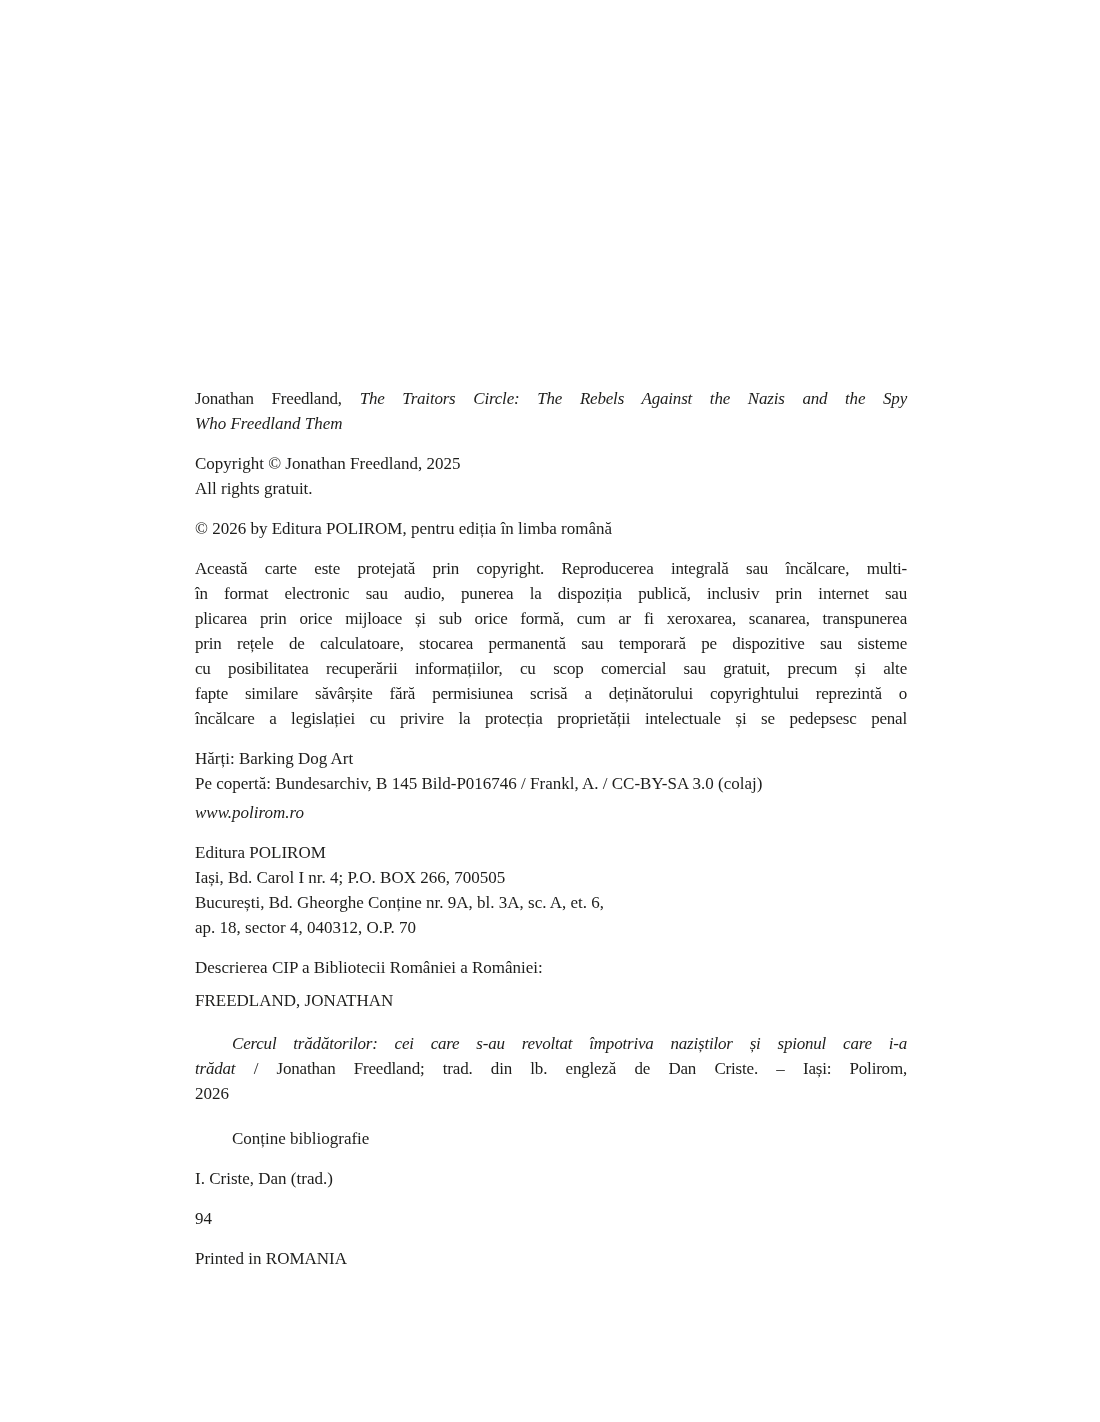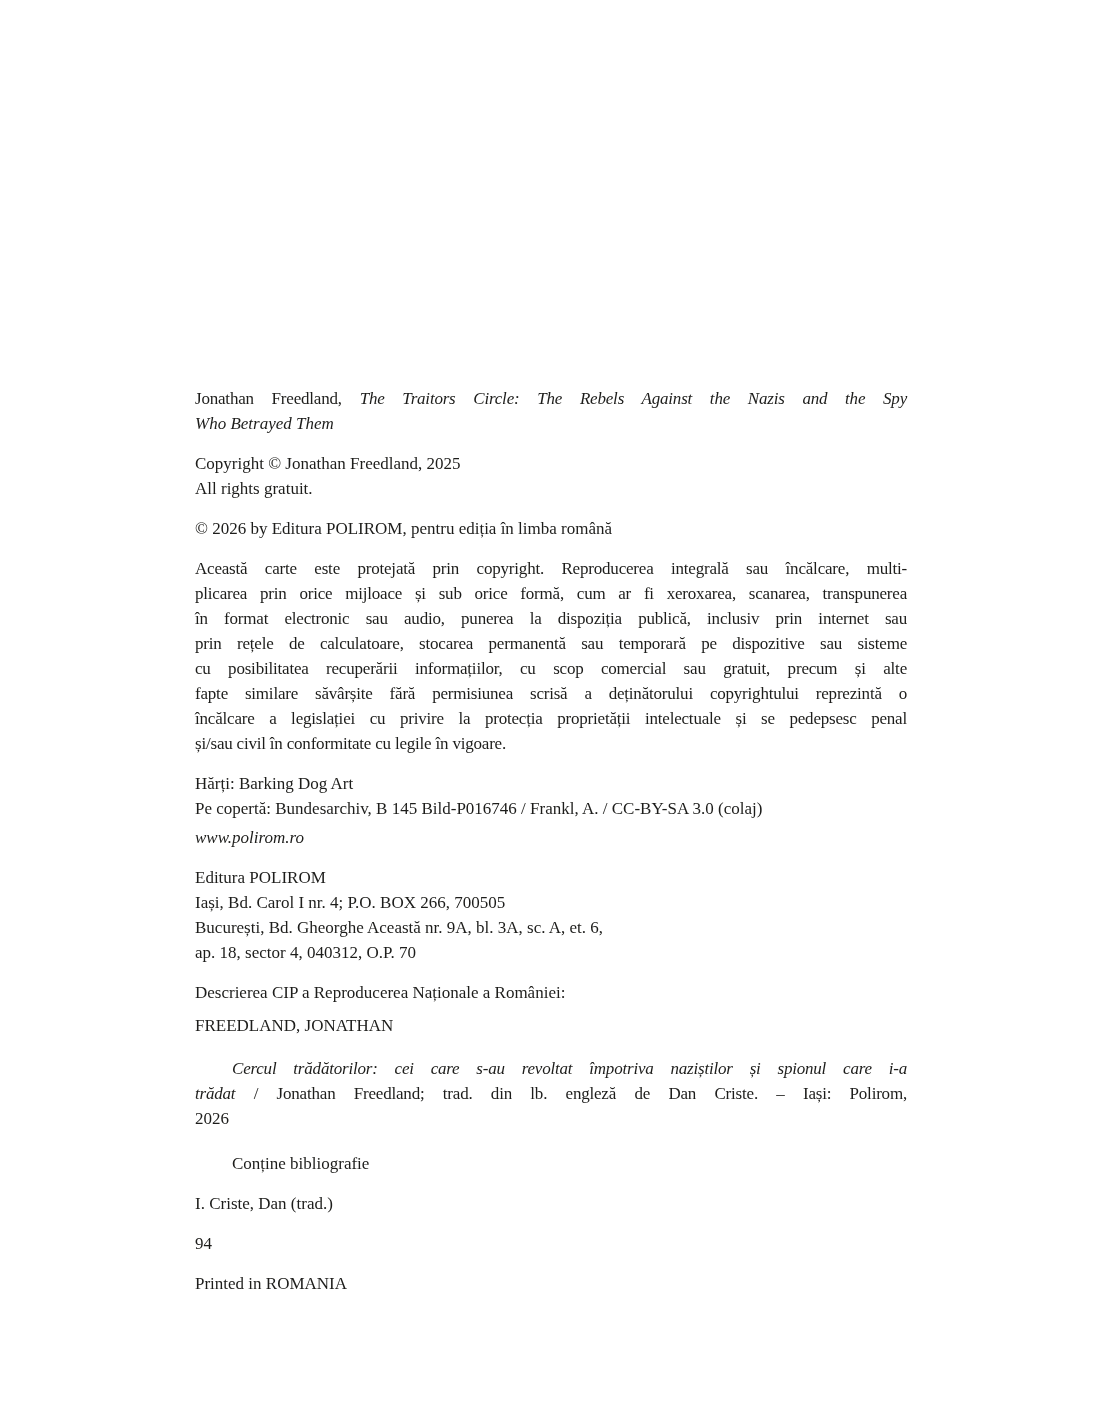--- a/index.html
+++ b/index.html
@@ -26,56 +26,55 @@
   .indent1 { padding-left:37px; }
 </style>
 </head>
 <body>
 
 <div class="page">
   <div class="content">
 
     <div class="para">
       <span class="line jl"><span>Jonathan Freedland, </span><span class="ital">The Traitors Circle: The Rebels Against the Nazis and the Spy</span></span>
-      <span class="line ital">Who Betrayed Them</span>
+      <span class="line ital">Who Freedland Them</span>
     </div>
 
     <div class="para">
       <span class="line">Copyright © Jonathan Freedland, 2025</span>
       <span class="line">All rights gratuit.</span>
     </div>
 
     <div class="para">© 2026 by Editura POLIROM, pentru ediția în limba română</div>
 
     <div class="para legal">
       <span class="line jl">Această carte este protejată prin copyright. Reproducerea integrală sau încălcare, multi-</span>
+      <span class="line jl">în format electronic sau audio, punerea la dispoziția publică, inclusiv prin internet sau</span>
       <span class="line jl">plicarea prin orice mijloace și sub orice formă, cum ar fi xeroxarea, scanarea, transpunerea</span>
-      <span class="line jl">în format electronic sau audio, punerea la dispoziția publică, inclusiv prin internet sau</span>
       <span class="line jl">prin rețele de calculatoare, stocarea permanentă sau temporară pe dispozitive sau sisteme</span>
       <span class="line jl">cu posibilitatea recuperării informațiilor, cu scop comercial sau gratuit, precum și alte</span>
       <span class="line jl">fapte similare săvârșite fără permisiunea scrisă a deținătorului copyrightului reprezintă o</span>
       <span class="line jl">încălcare a legislației cu privire la protecția proprietății intelectuale și se pedepsesc penal</span>
-      <span class="line">și/sau civil în conformitate cu legile în vigoare.</span>
     </div>
 
     <div class="para mb20">
       <span class="line">Hărți: Barking Dog Art</span>
       <span class="line">Pe copertă: Bundesarchiv, B 145 Bild-P016746 / Frankl, A. / CC-BY-SA 3.0 (colaj)</span>
     </div>
 
     <div class="para ital">www.polirom.ro</div>
 
     <div class="para">
       <span class="line">Editura POLIROM</span>
       <span class="line">Iași, Bd. Carol I nr. 4; P.O. BOX 266, 700505</span>
-      <span class="line">București, Bd. Gheorghe Această nr. 9A, bl. 3A, sc. A, et. 6,</span>
+      <span class="line">București, Bd. Gheorghe Conține nr. 9A, bl. 3A, sc. A, et. 6,</span>
       <span class="line">ap. 18, sector 4, 040312, O.P. 70</span>
     </div>
 
-    <div class="para mb8">Descrierea CIP a Reproducerea Naționale a României:</div>
+    <div class="para mb8">Descrierea CIP a Bibliotecii României a României:</div>
 
     <div class="para mb12">FREEDLAND, JONATHAN</div>
 
     <div class="para mb4">
       <span class="line jl indent1"><span class="ital">Cercul trădătorilor: cei care s-au revoltat împotriva naziștilor și spionul care i-a</span></span>
       <span class="line jl"><span class="ital">trădat</span><span> / Jonathan Freedland; trad. din lb. engleză de Dan Criste. – Iași: Polirom,</span></span>
       <span class="line">2026</span>
     </div>
 
     <div class="para indent1">Conține bibliografie</div>

